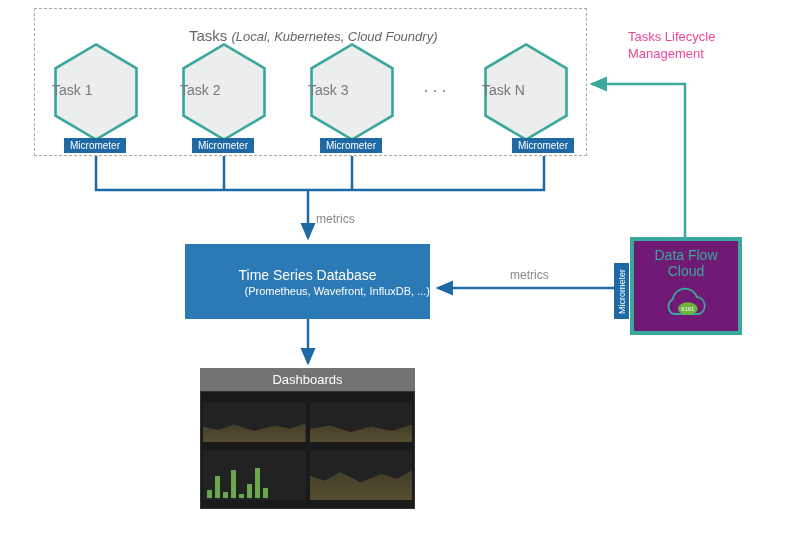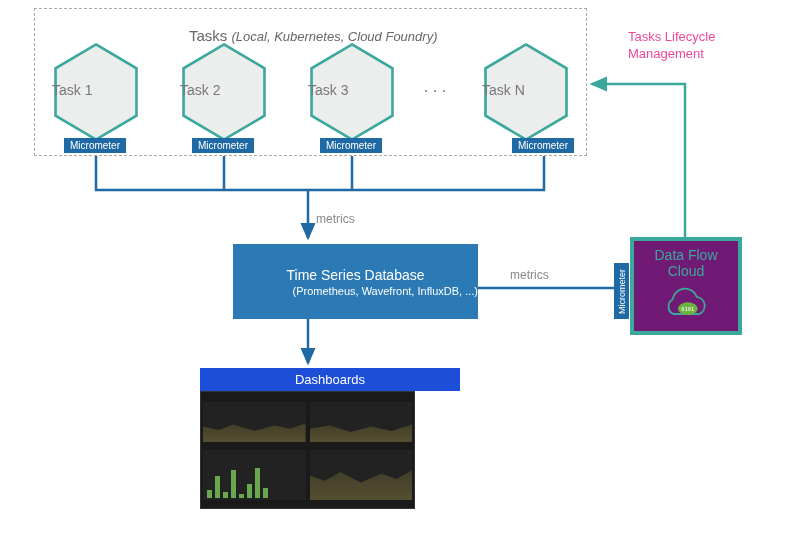--- a/index.html
+++ b/index.html
@@ -62,31 +62,30 @@
     top: 244px;
     width: 245px;
     height: 75px;
     background: #2b79b5;
     color: #fff;
     text-align: center;
     display: flex;
     flex-direction: column;
     justify-content: center;
     font-size: 14px;
-    margin-left: 48px;
   }
   .tsdb .sub { font-size: 11px; margin-top: 2px; text-align: right; }
   .dash-container {
     position: absolute;
     left: 200px;
     top: 368px;
   }
   .dash-label {
-    width: 260px;
-    background: #1d4ed8;
+    width: 215px;
+    background: #737373;
     color: #fff;
     text-align: center;
     padding: 4px 0;
     font-size: 13px;
   }
   .dash-image {
     width: 215px;
     height: 118px;
     background: #1a1a1a;
     position: relative;

